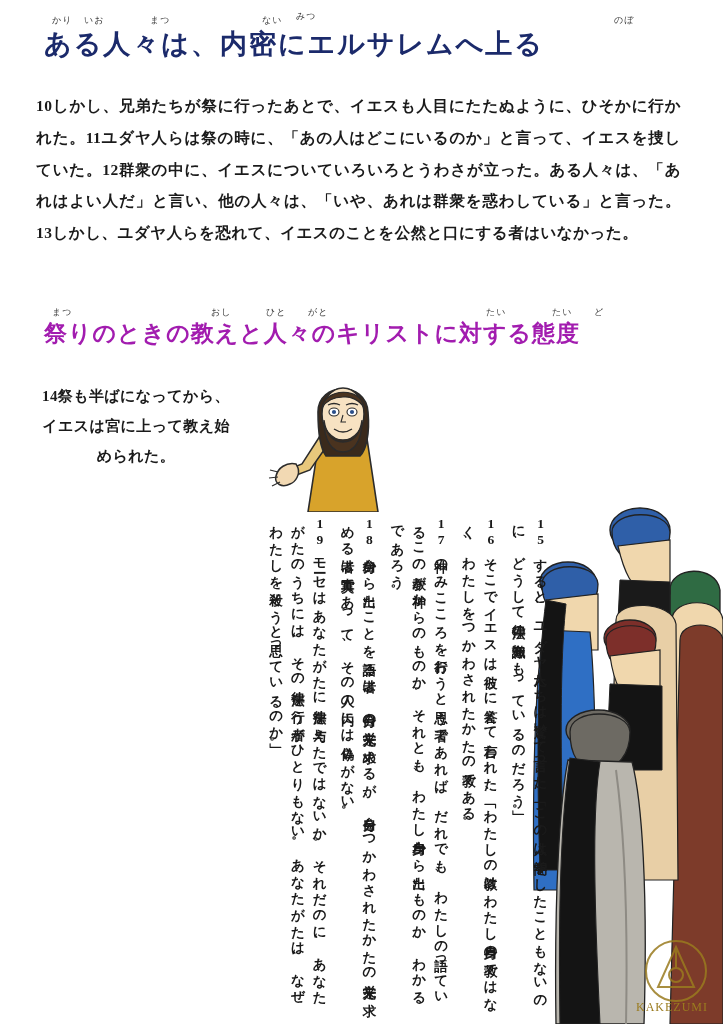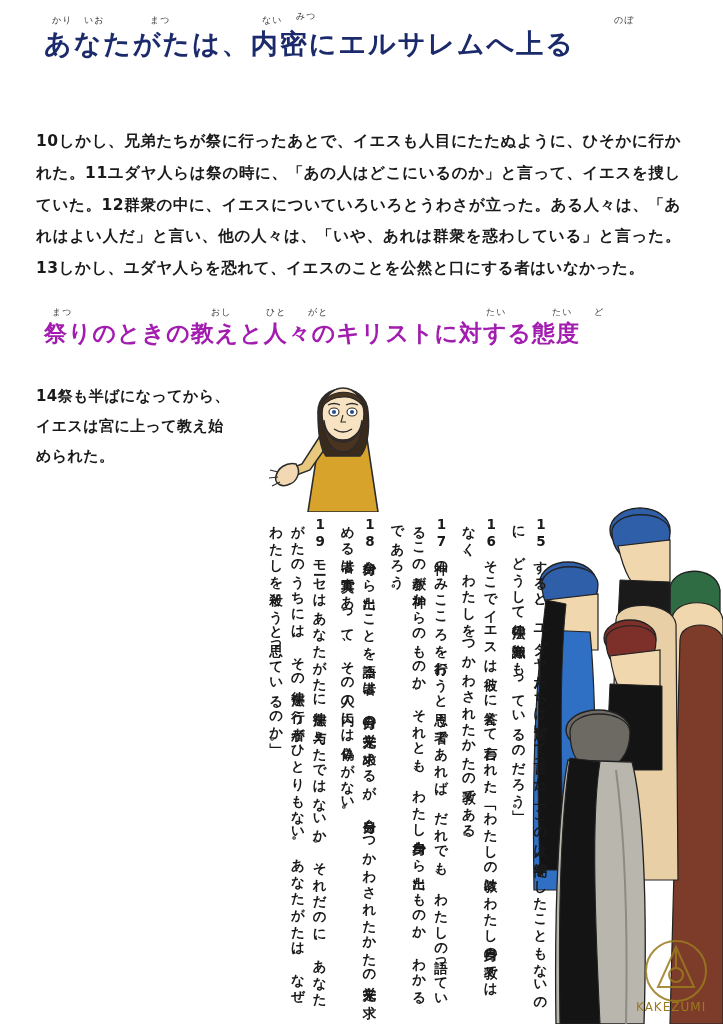--- a/index.html
+++ b/index.html
@@ -12,20 +12,21 @@
     background: #ffffff;
     font-family: "DejaVu Sans", sans-serif;
     color: #1a1a1a;
     position: relative;
     overflow: hidden;
   }
   .page {
     position: relative;
     width: 669px;
     height: 1024px;
+    font-family: Liberation Serif, serif;
   }
 
   
   .heading1 {
     position: absolute;
     left: 44px;
     top: 26px;
     width: 640px;
     font-size: 27px;
     font-weight: bold;
@@ -56,32 +57,32 @@
   .para-top {
     position: absolute;
     left: 36px;
     top: 90px;
     width: 645px;
     font-size: 15.5px;
     line-height: 2.05;
     font-weight: bold;
     letter-spacing: 0.5px;
     text-align: justify;
-    margin-top: 36px;
   }
 
   .para-left {
     position: absolute;
     left: 36px;
     top: 381px;
     width: 200px;
     font-size: 15px;
     line-height: 2.0;
     font-weight: bold;
     letter-spacing: 0.4px;
+    text-align: center;
   }
 
   
   .vcols {
     position: absolute;
     left: 24px;
     top: 516px;
     width: 530px;
     height: 500px;
     display: flex;
@@ -143,21 +144,21 @@
 
 <div class="page">
 
   <div class="furigana-row" style="left:52px;top:14px;">かり</div>
   <div class="furigana-row" style="left:84px;top:14px;">いお</div>
   <div class="furigana-row" style="left:150px;top:14px;">まつ</div>
   <div class="furigana-row" style="left:262px;top:14px;">ない</div>
   <div class="furigana-row" style="left:296px;top:10px;">みつ</div>
   <div class="furigana-row" style="left:576px;top:14px;margin-left:38px;">のぼ</div>
 
-  <div class="heading1">あなたがたは、内密にエルサレムへ上る</div>
+  <div class="heading1">ある人々は、内密にエルサレムへ上る</div>
 
   <div class="para-top">10しかし、兄弟たちが祭に行ったあとで、イエスも人目にたたぬように、ひそかに行かれた。11ユダヤ人らは祭の時に、「あの人はどこにいるのか」と言って、イエスを捜していた。12群衆の中に、イエスについていろいろとうわさが立った。ある人々は、「あれはよい人だ」と言い、他の人々は、「いや、あれは群衆を惑わしている」と言った。13しかし、ユダヤ人らを恐れて、イエスのことを公然と口にする者はいなかった。</div>
 
   <div class="furigana-row" style="left:52px;top:306px;">まつ</div>
   <div class="furigana-row" style="left:211px;top:306px;">おし</div>
   <div class="furigana-row" style="left:266px;top:306px;">ひと</div>
   <div class="furigana-row" style="left:308px;top:306px;">がと</div>
   <div class="furigana-row" style="left:486px;top:306px;">たい</div>
   <div class="furigana-row" style="left:552px;top:306px;">たい</div>
   <div class="furigana-row" style="left:594px;top:306px;">ど</div>

